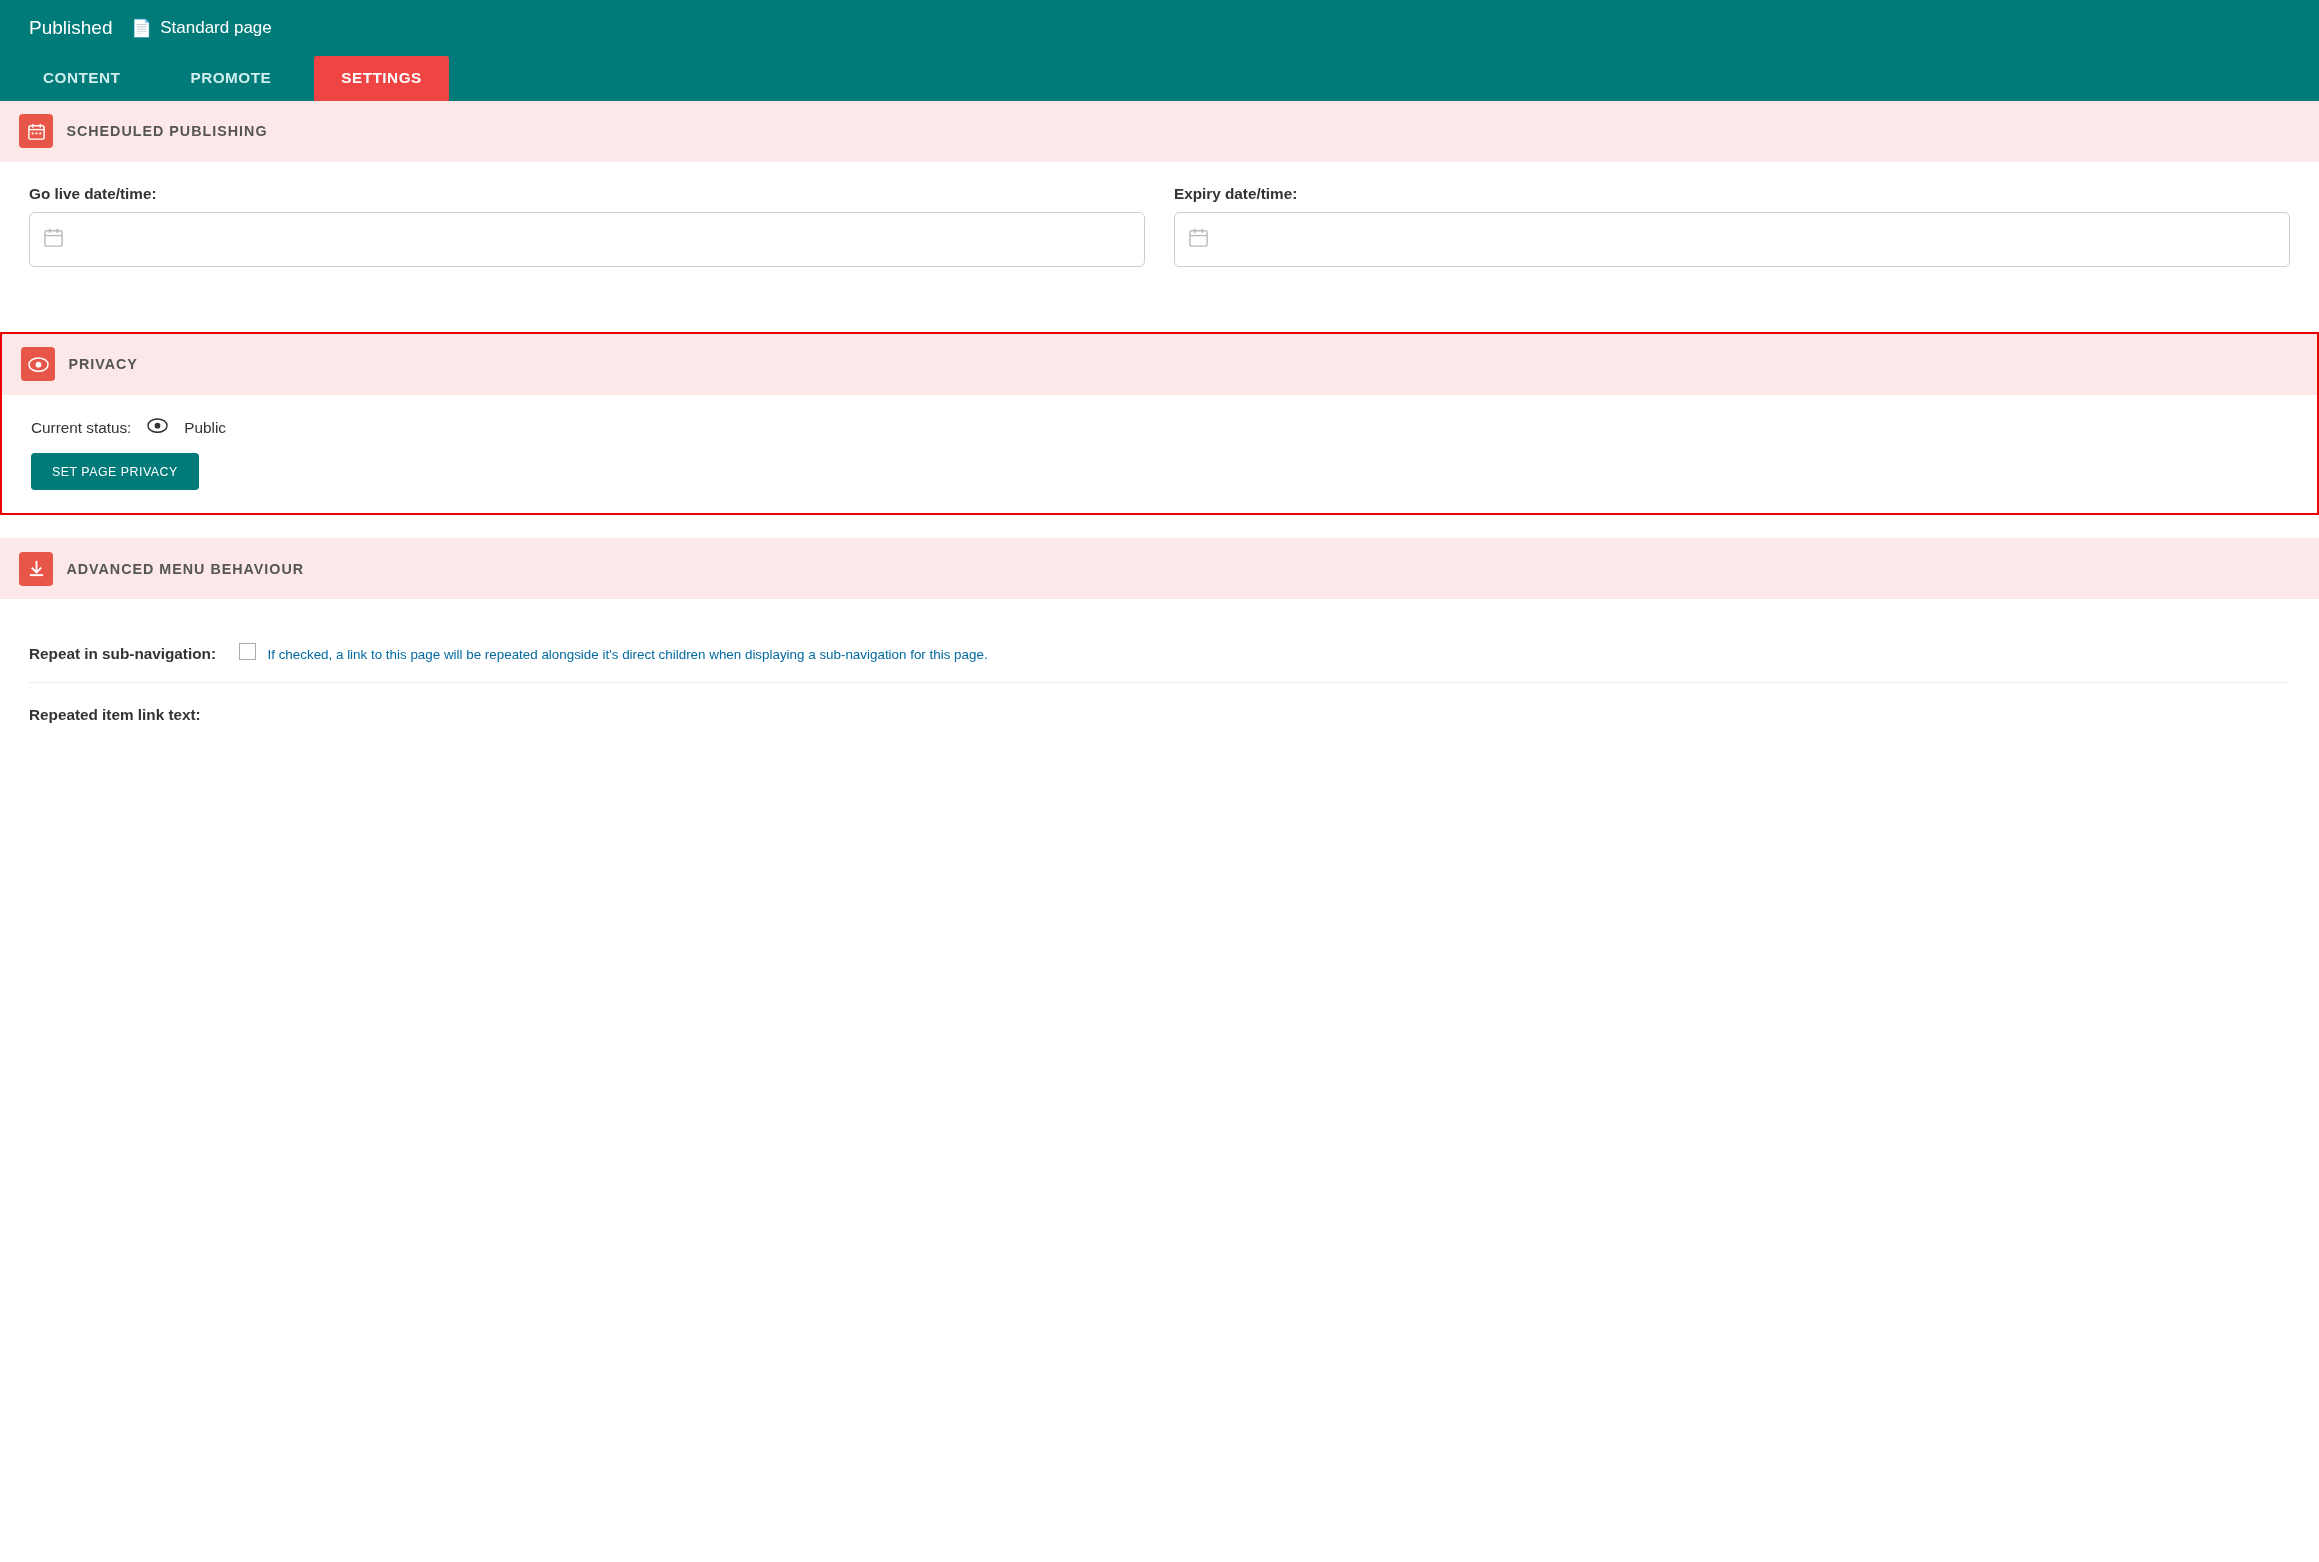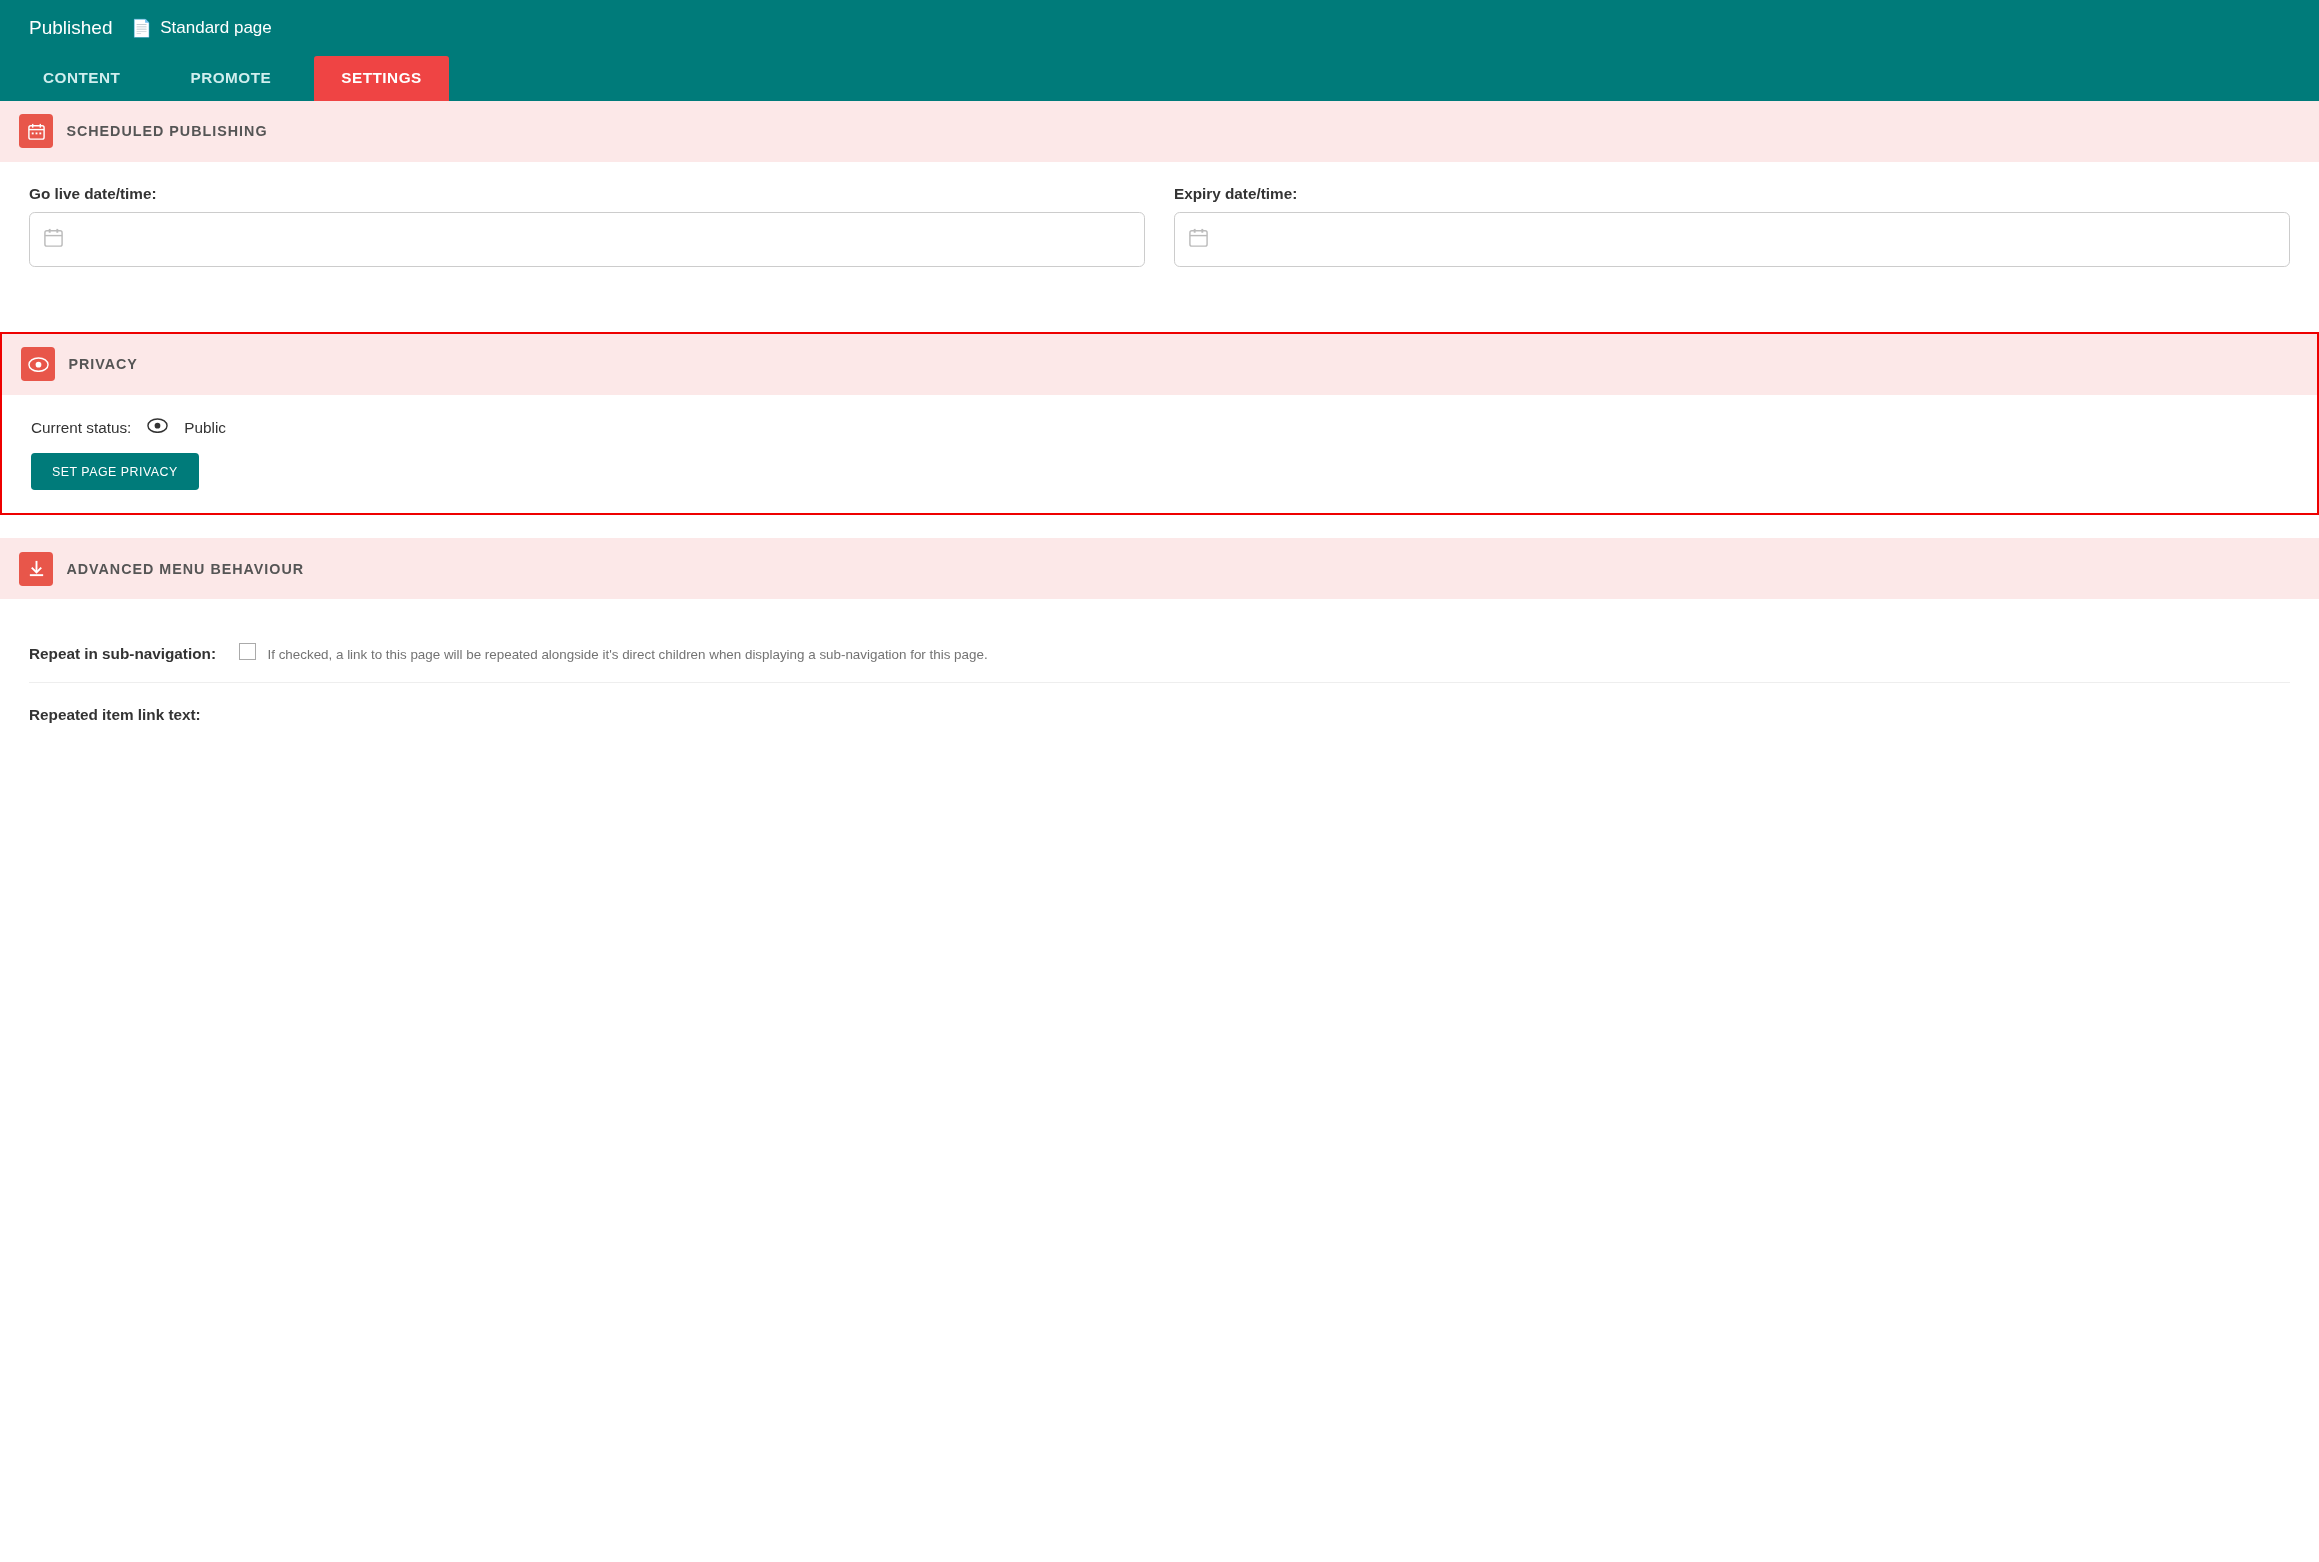--- a/index.html
+++ b/index.html
@@ -187,21 +187,21 @@
     .checkbox-input {
       width: 17px;
       height: 17px;
       border: 1px solid #aaa;
       background: #fff;
       flex-shrink: 0;
       margin-top: 1.9px;
     }
     .hint-text {
       font-size: 13.4px;
-      color: #737373;
+      color: #0369a1;
       margin-top: 5.7px;
     }
     .text-input {
       border: 1px solid #ccc;
       border-radius: 5.7px;
       padding: 11.5px 13.4px;
       width: 100%;
       font-size: 14.3px;
       background: #f9f9f9;
       min-height: 46px;

